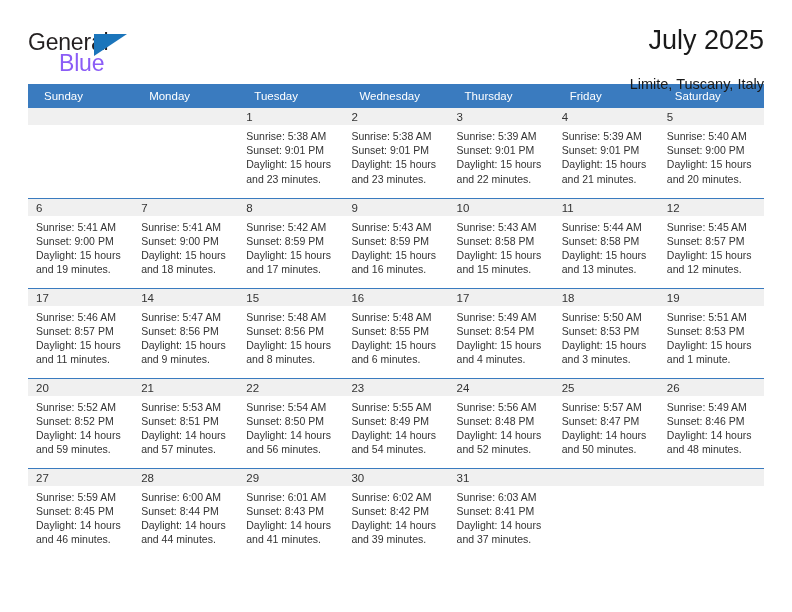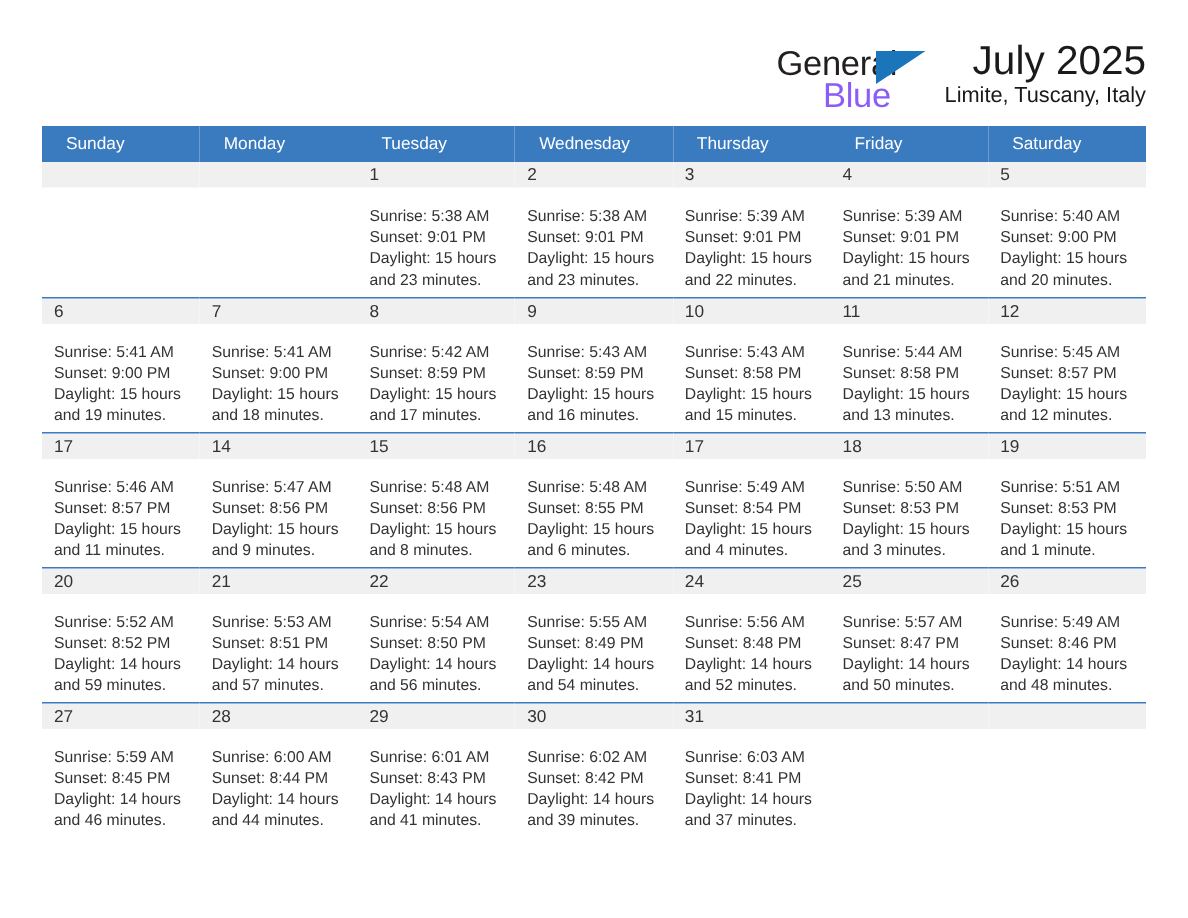--- a/index.html
+++ b/index.html
@@ -19,21 +19,21 @@
     width: 792px;
     height: 612px;
     box-sizing: border-box;
     padding: 0 28px;
   }
 
   
   .header {
     display: flex;
     align-items: flex-start;
-    justify-content: flex-end;
+    justify-content: space-between;
     padding-top: 26px;
     height: 72px;
     box-sizing: border-box;
   }
   .logo {
     position: relative;
     width: 112px;
     height: 52px;
     line-height: 1;
   }
@@ -69,21 +69,21 @@
   .cal-title {
     font-size: 27px;
     color: #1a1a1a;
     line-height: 1.1;
     font-weight: normal;
     margin: 0;
   }
   .cal-subtitle {
     font-size: 14.5px;
     color: #1a1a1a;
-    margin-top: 0;
+    margin-top: 20px;
   }
 
   
   .calendar {
     margin-top: 12px;
     width: 736px;
     border-collapse: collapse;
     table-layout: fixed;
   }
   .calendar th {
@@ -117,21 +117,21 @@
     padding: 1px 0 0 8px;
     box-sizing: border-box;
     font-size: 11.5px;
     color: #333333;
     line-height: 16px;
   }
   td.empty .daynum-band {
     background: #f0f0f0;
   }
   .cell-body {
-    padding: 12px 6px 0 8px;
+    padding: 4px 6px 0 8px;
     font-size: 10.5px;
     line-height: 14.2px;
     color: #333333;
   }
   .cell-body div {
     white-space: nowrap;
   }
   .cell-body .daylight-line2 {
     white-space: nowrap;
   }

